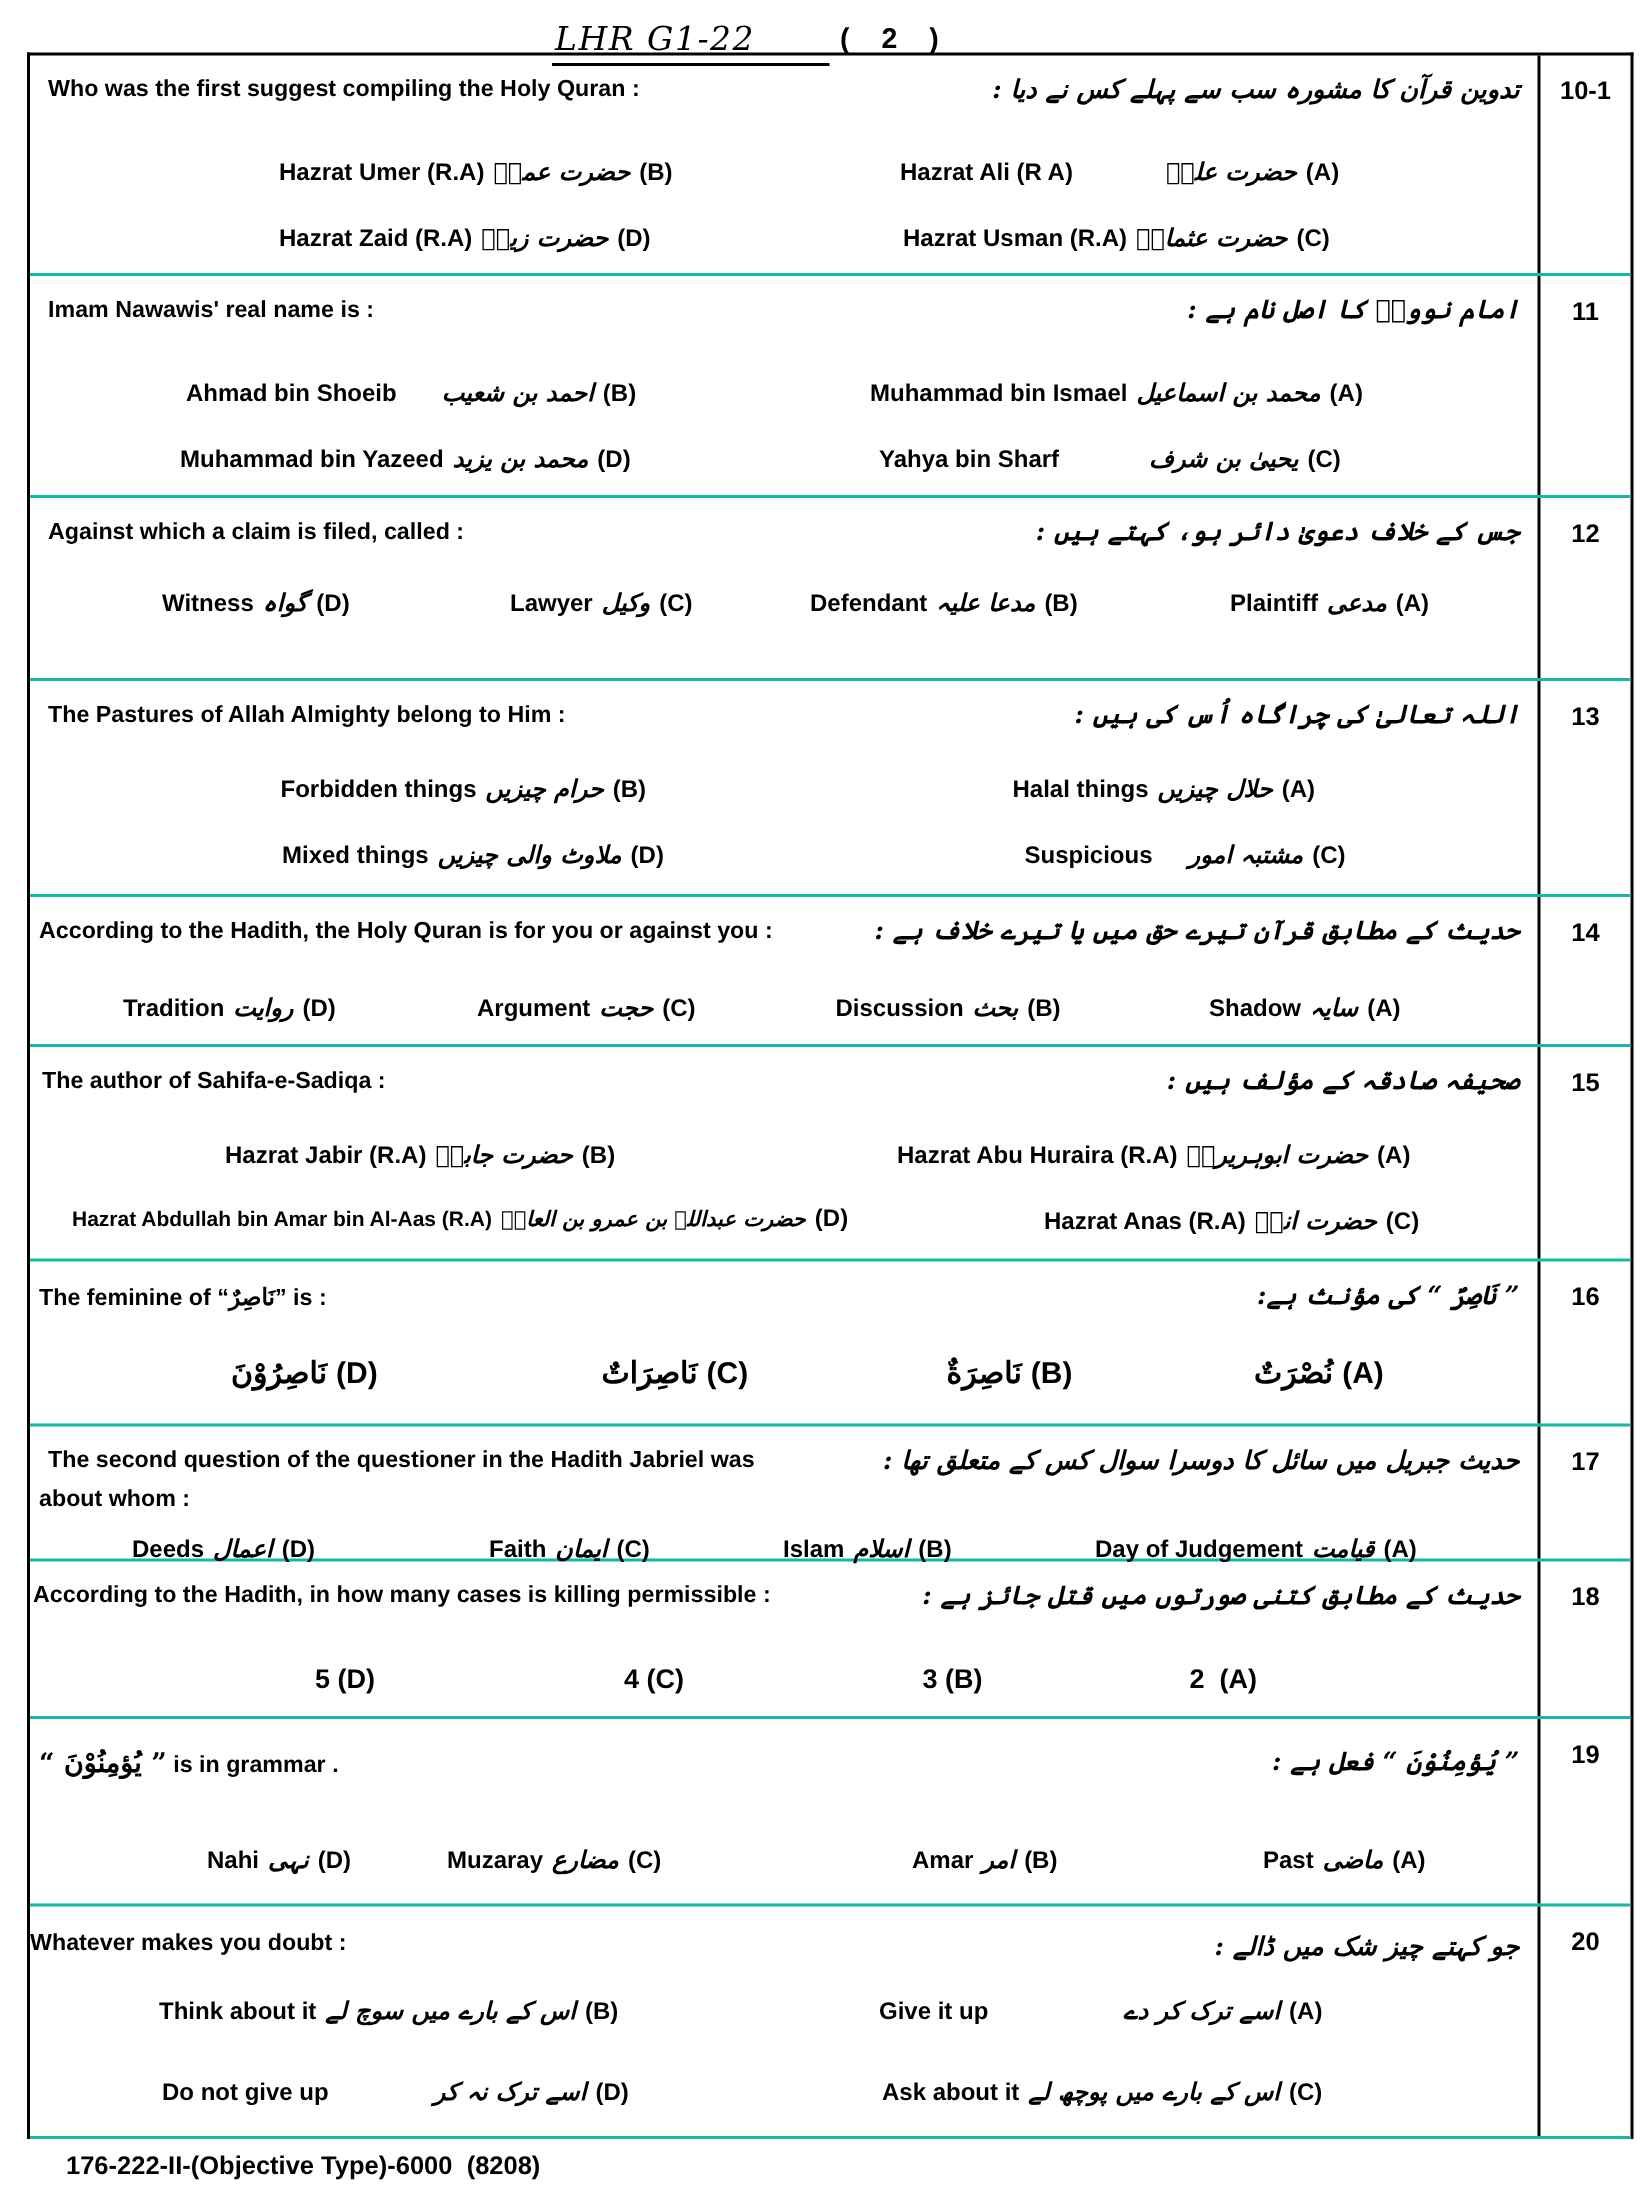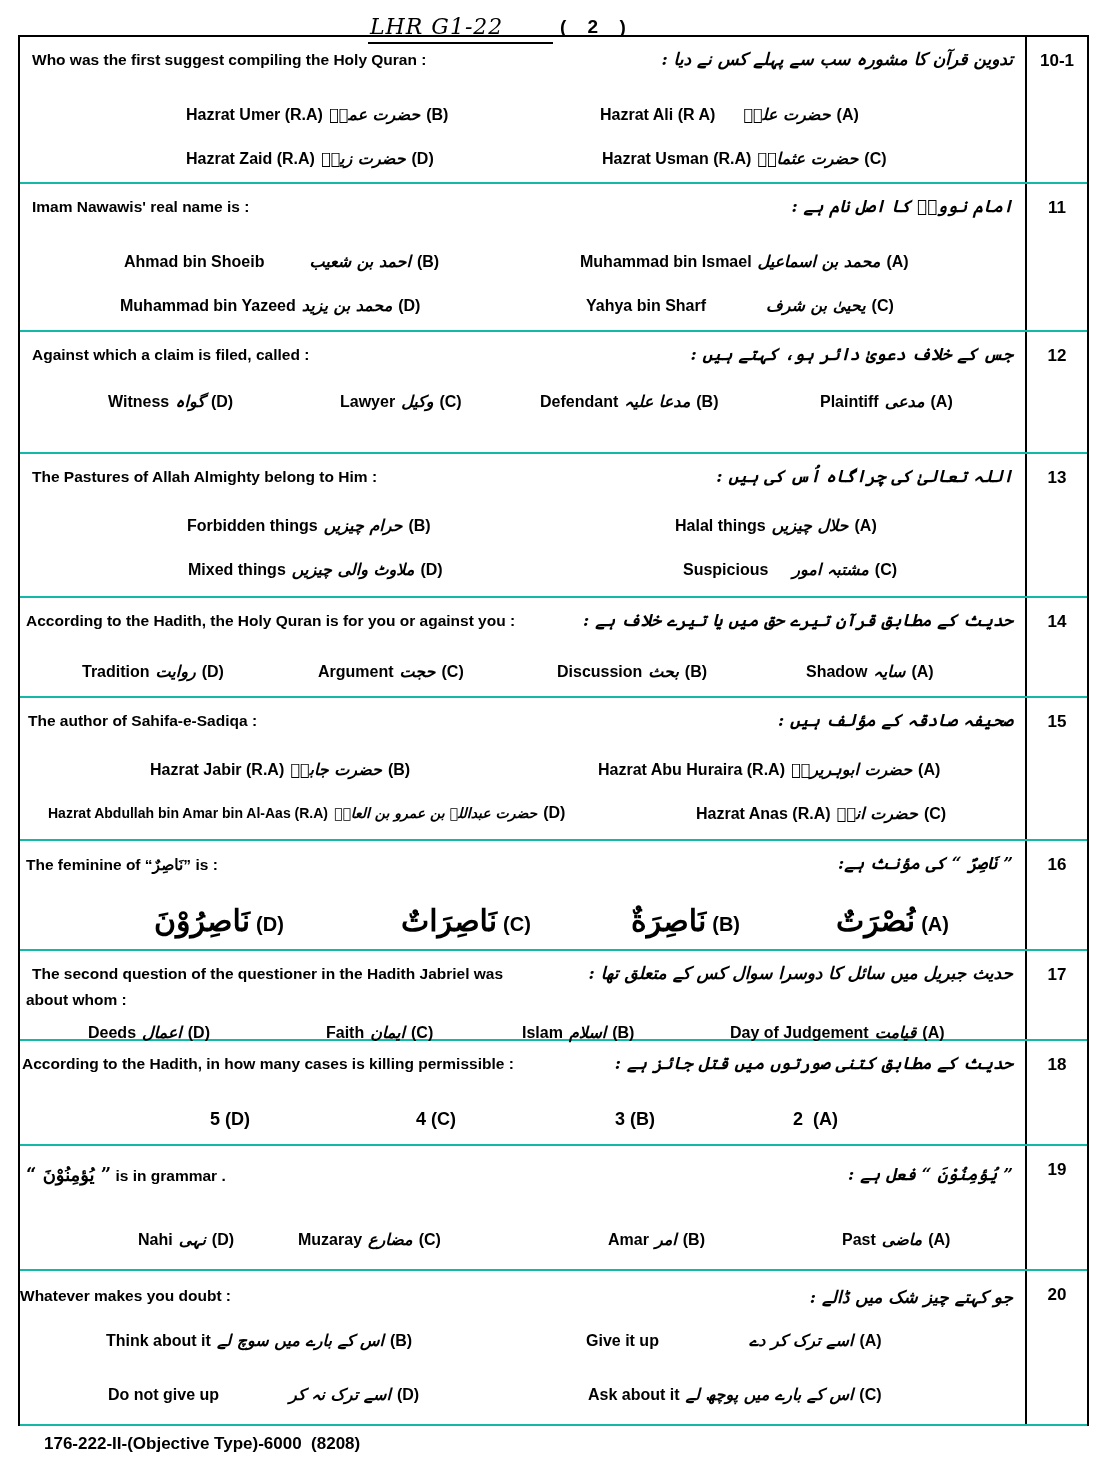--- a/index.html
+++ b/index.html
@@ -10,51 +10,51 @@
   .pg { position:absolute; left:190px; top:4px; font-size:19px; font-weight:bold; letter-spacing:8px; }
   .sheet { position:absolute; left:18px; top:35px; width:1067px; border:2px solid #000; border-bottom:none; }
   .row { position:relative; border-bottom:2px solid #14b8a6; box-sizing:border-box; }
   .qnum { position:absolute; right:0; top:0; bottom:0; width:62px; border-left:2px solid #000; text-align:center; font-size:17px; font-weight:bold; padding-top:14px; box-sizing:border-box; }
   .body { position:absolute; left:0; top:0; right:62px; bottom:0; }
   .en { position:absolute; left:12px; top:14px; font-size:15.5px; font-weight:bold; white-space:nowrap; }
   .ur { position:absolute; right:12px; top:12px; font-family:"DejaVu Serif", serif; font-size:17px; font-style:italic; direction:rtl; white-space:nowrap; font-weight:bold; }
   .opt { position:absolute; font-size:16px; font-weight:bold; white-space:nowrap; }
   .opt .u { font-family:"DejaVu Serif", serif; font-style:italic; margin:0 6px; }
   .opt.big { font-size:20px; }
-  .opt.big .u { font-size:30px; font-style:normal; }
+  .opt.big .u { font-size:20px; font-style:normal; }
   .footer { position:absolute; left:44px; top:1434px; font-size:17px; font-weight:bold; }
 </style>
 </head>
 <body>
 
 <div class="header">
   <span class="hw">LHR G1-22</span>
   <span class="hw-line"></span>
   <span class="pg">( 2 )</span>
 </div>
 
 <div class="sheet">
 
   <div class="row" style="height:147px">
     <div class="body">
       <span class="en">Who was the first suggest compiling the Holy Quran :</span>
       <span class="ur">تدوین قرآن کا مشورہ سب سے پہلے کس نے دیا :</span>
       <span class="opt" style="left:166px;top:68px"><span>Hazrat Umer (R.A)</span><span class="u">حضرت عمرؓ</span><span>(B)</span></span>
-      <span class="opt" style="left:580px;top:68px"><span>Hazrat Ali (R A)</span><span class="u" style="margin-left:28px">حضرت علیؓ</span><span>(A)</span></span>
+      <span class="opt" style="left:580px;top:68px"><span>Hazrat Ali (R A)</span><span class="u" style="margin-left:62px">حضرت علیؓ</span><span>(A)</span></span>
       <span class="opt" style="left:166px;top:112px"><span>Hazrat Zaid (R.A)</span><span class="u">حضرت زیدؓ</span><span>(D)</span></span>
       <span class="opt" style="left:582px;top:112px"><span>Hazrat Usman (R.A)</span><span class="u">حضرت عثمانؓ</span><span>(C)</span></span>
     </div>
     <div class="qnum">10-1</div>
   </div>
 
   <div class="row" style="height:148px">
     <div class="body">
       <span class="en">Imam Nawawis' real name is :</span>
       <span class="ur">امام نوویؒ کا اصل نام ہے :</span>
-      <span class="opt" style="left:104px;top:68px"><span>Ahmad bin Shoeib</span><span class="u" style="margin-left:45px">احمد بن شعیب</span><span>(B)</span></span>
+      <span class="opt" style="left:104px;top:68px"><span>Ahmad bin Shoeib</span><span class="u" style="margin-left:30px">احمد بن شعیب</span><span>(B)</span></span>
       <span class="opt" style="left:560px;top:68px"><span>Muhammad bin Ismael</span><span class="u">محمد بن اسماعیل</span><span>(A)</span></span>
       <span class="opt" style="left:100px;top:112px"><span>Muhammad bin Yazeed</span><span class="u">محمد بن یزید</span><span>(D)</span></span>
       <span class="opt" style="left:566px;top:112px"><span>Yahya bin Sharf</span><span class="u" style="margin-left:60px">یحییٰ بن شرف</span><span>(C)</span></span>
     </div>
     <div class="qnum">11</div>
   </div>
 
   <div class="row" style="height:122px">
     <div class="body">
       <span class="en">Against which a claim is filed, called :</span>

